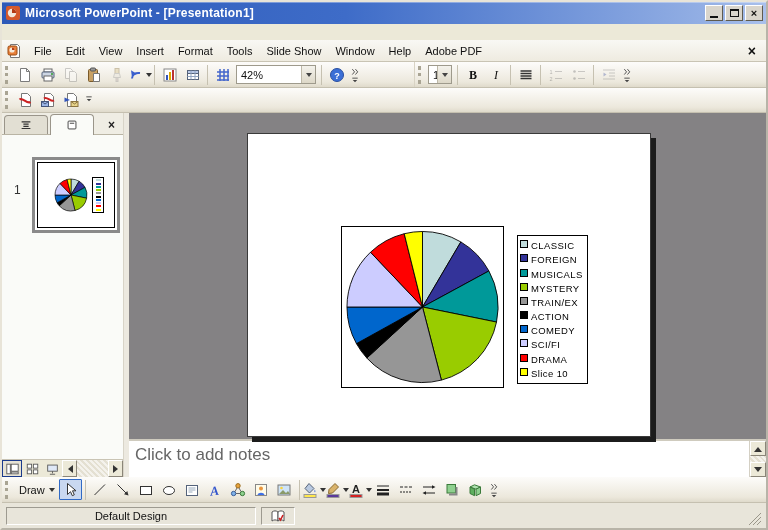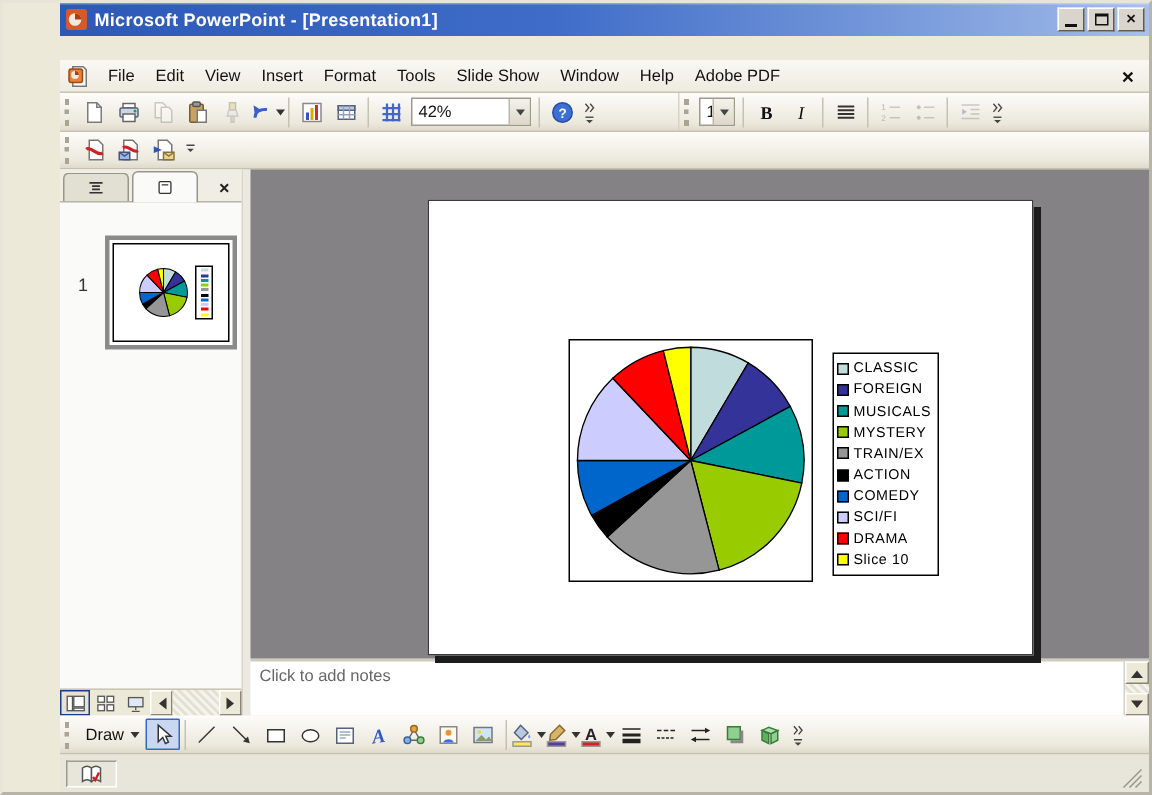--- a/index.html
+++ b/index.html
@@ -1,19 +1,19 @@
 <!DOCTYPE html>
 <html><head>
 <meta charset="utf-8">
 <style>
   * { margin:0; padding:0; box-sizing:border-box; }
   html,body { width:768px; height:530px; font-family:"Liberation Sans", sans-serif; background:#9a9a9a; }
   .window { position:relative; width:768px; height:530px; background:#ECE9D8;
             border:2px solid #B8B4A8; border-top-color:#E8E4D8; border-left-color:#E8E4D8;
-            display:flex; flex-direction:column; overflow:hidden;padding-left:38px; }
+            display:flex; flex-direction:column; overflow:hidden; }
 
   
   .titlebar { height:22px; flex:0 0 22px; display:flex; align-items:center; padding:0 3px;
     background:linear-gradient(90deg,#2C59B8 0%,#3E6CC8 45%,#93AFE4 92%,#A9C0EC 100%);
     box-shadow:inset 0 1px 0 rgba(255,255,255,.35); }
   .app-icon { width:16px; height:16px; margin-right:4px; flex:0 0 16px; }
   .title-text { color:#fff; font-weight:bold; font-size:12px; letter-spacing:.2px; flex:1;
                 white-space:nowrap; overflow:hidden; }
   .winbtn { width:18px; height:16px; margin-left:2px; background:#D9D5CC; border:1px solid;
             border-color:#FFFFFF #5F5B4F #5F5B4F #FFFFFF; display:flex; align-items:center;
@@ -102,27 +102,27 @@
   
   .workspace { flex:1; background:#848284; position:relative; min-height:0; }
   .slide { position:absolute; left:118px; top:20px; width:404px; height:304px; background:#fff;
            border:1px solid #3a3a3a; box-shadow:5px 5px 0 #1c1c1c; }
   .chart-frame { position:absolute; left:93px; top:92px; width:163px; height:162px;
                  background:#fff; border:1px solid #000; }
   .chart-frame svg { width:100%; height:100%; display:block; }
   .legend-box { position:absolute; left:269px; top:101px; width:71px; height:149px;
                 background:#fff; border:1px solid #000; display:flex; flex-direction:column;
                 justify-content:space-evenly; padding:1px 2px; }
-  .legend-row { display:flex; align-items:center; gap:3px; }
+  .legend-row { display:flex; gap:3px; }
   .legend-sw { width:8px; height:8px; border:1px solid #000; flex:0 0 8px; }
   .legend-lb { font-size:9.5px; letter-spacing:.4px; color:#000; white-space:nowrap; }
 
   
   .notes { flex:0 0 38px; background:#fff; border-top:2px solid #CFCBBE; display:flex; }
-  .notes-text { flex:1; font-size:11px; color:#666; padding:4px 6px; }
+  .notes-text { flex:1; font-size:17px; color:#666; padding:4px 6px; }
   .notes-scroll { flex:0 0 16px; display:flex; flex-direction:column; border-left:1px solid #D4D0C4; }
   .notes-scroll .sb-btn { width:16px; height:15px; }
   .notes-scroll .sb-track { flex:1; }
 
   
   .drawbar { height:26px; flex:0 0 26px; }
 
   
   .statusbar { height:25px; flex:0 0 25px; background:#E8E5DA; display:flex; align-items:center;
                padding:2px 4px; gap:5px; font-size:11px; color:#111; }
@@ -710,20 +710,21 @@
           <svg viewBox="0 0 10 20">
             <path d="M2 3.5l2.5 3L2 9.5M5.5 3.5 8 6.5l-2.5 3" stroke="#444" fill="none"></path>
             <path d="M2 13.5h6" stroke="#444"></path>
             <path d="M2.5 15.5 5 18l2.5-2.5z" fill="#444"></path>
           </svg>
         </span>
       </div>
   </div>
 
   <div class="statusbar">
+    <span class="status-panel sp2">Default Design</span>
     <span class="status-panel sp3">
       <svg viewBox="0 0 16 16" width="16" height="16">
           <path d="M2 4c2-1.5 4-1.5 6 0v9c-2-1.5-4-1.5-6 0z" fill="#fff" stroke="#555"></path>
           <path d="M14 4c-2-1.5-4-1.5-6 0v9c2-1.5 4-1.5 6 0z" fill="#fff" stroke="#555"></path>
           <path d="M9 10l1.5 2L13 7" stroke="#CC2222" stroke-width="1.6" fill="none"></path>
         </svg>
     </span>
     <span class="status-grip">
       <svg viewBox="0 0 14 14" width="14" height="14">
           <path d="M13 5L5 13M13 9L9 13M13 1L1 13" stroke="#9a968a" fill="none"></path>

